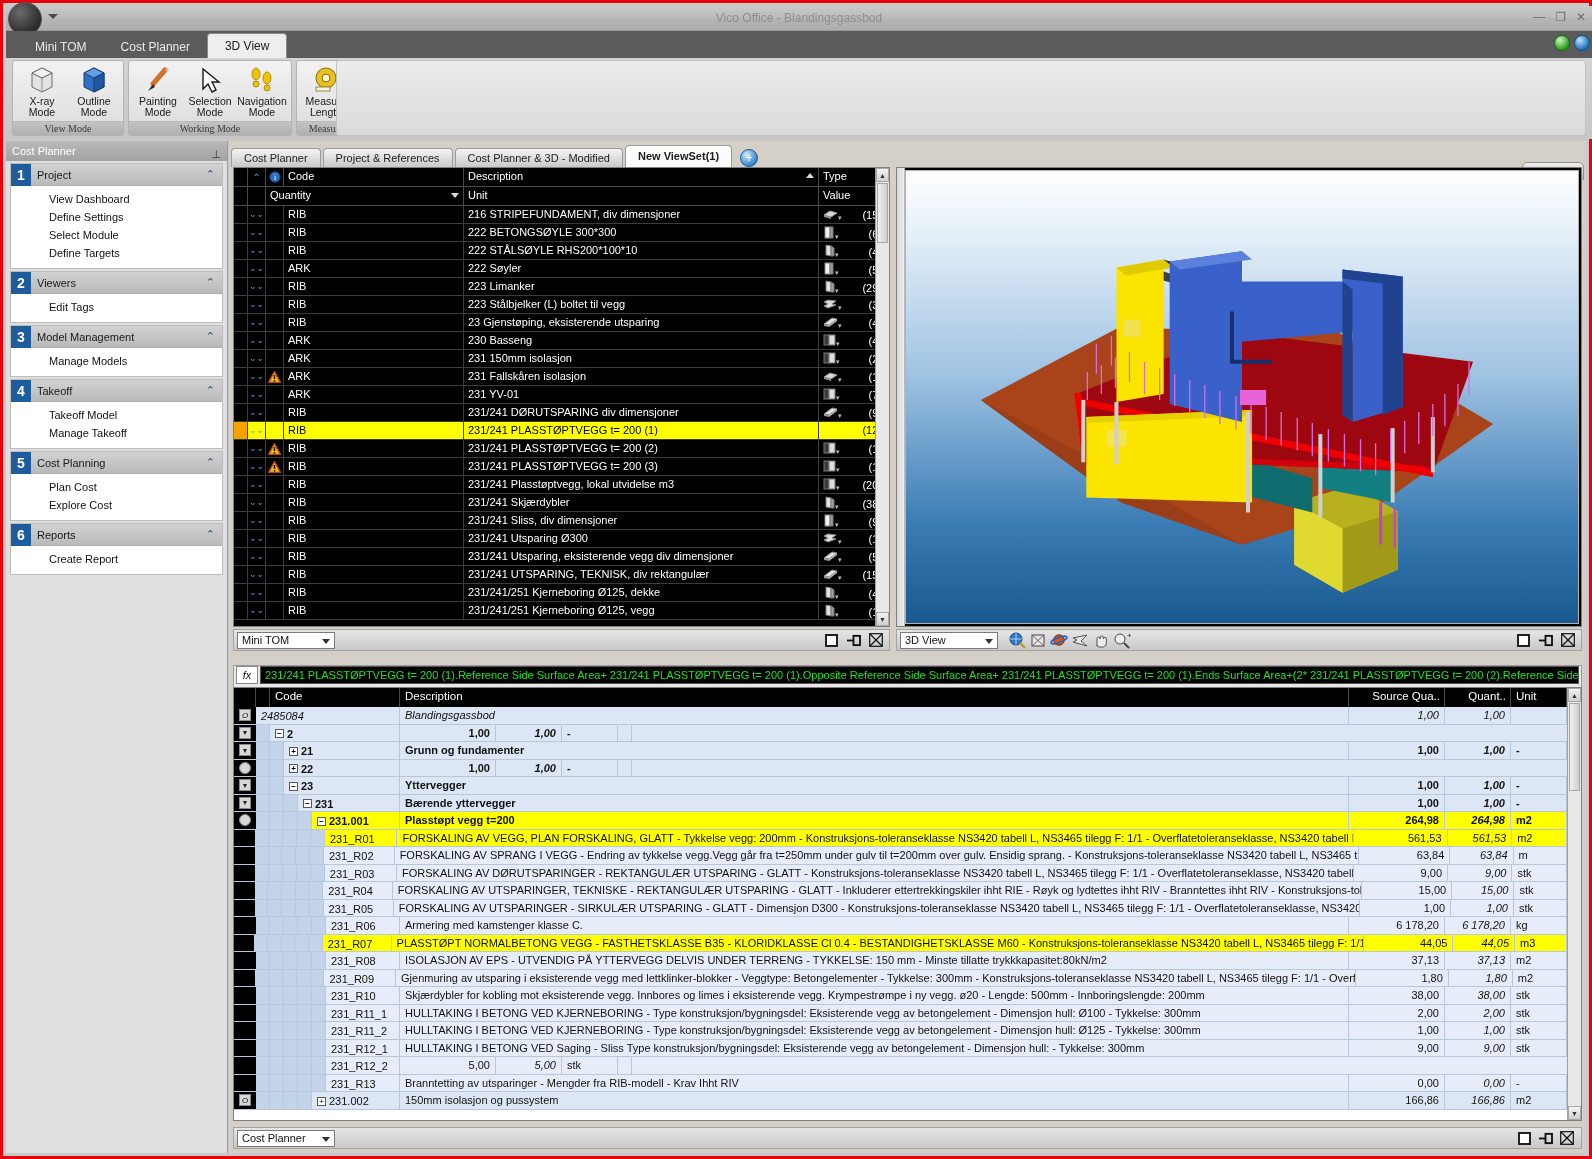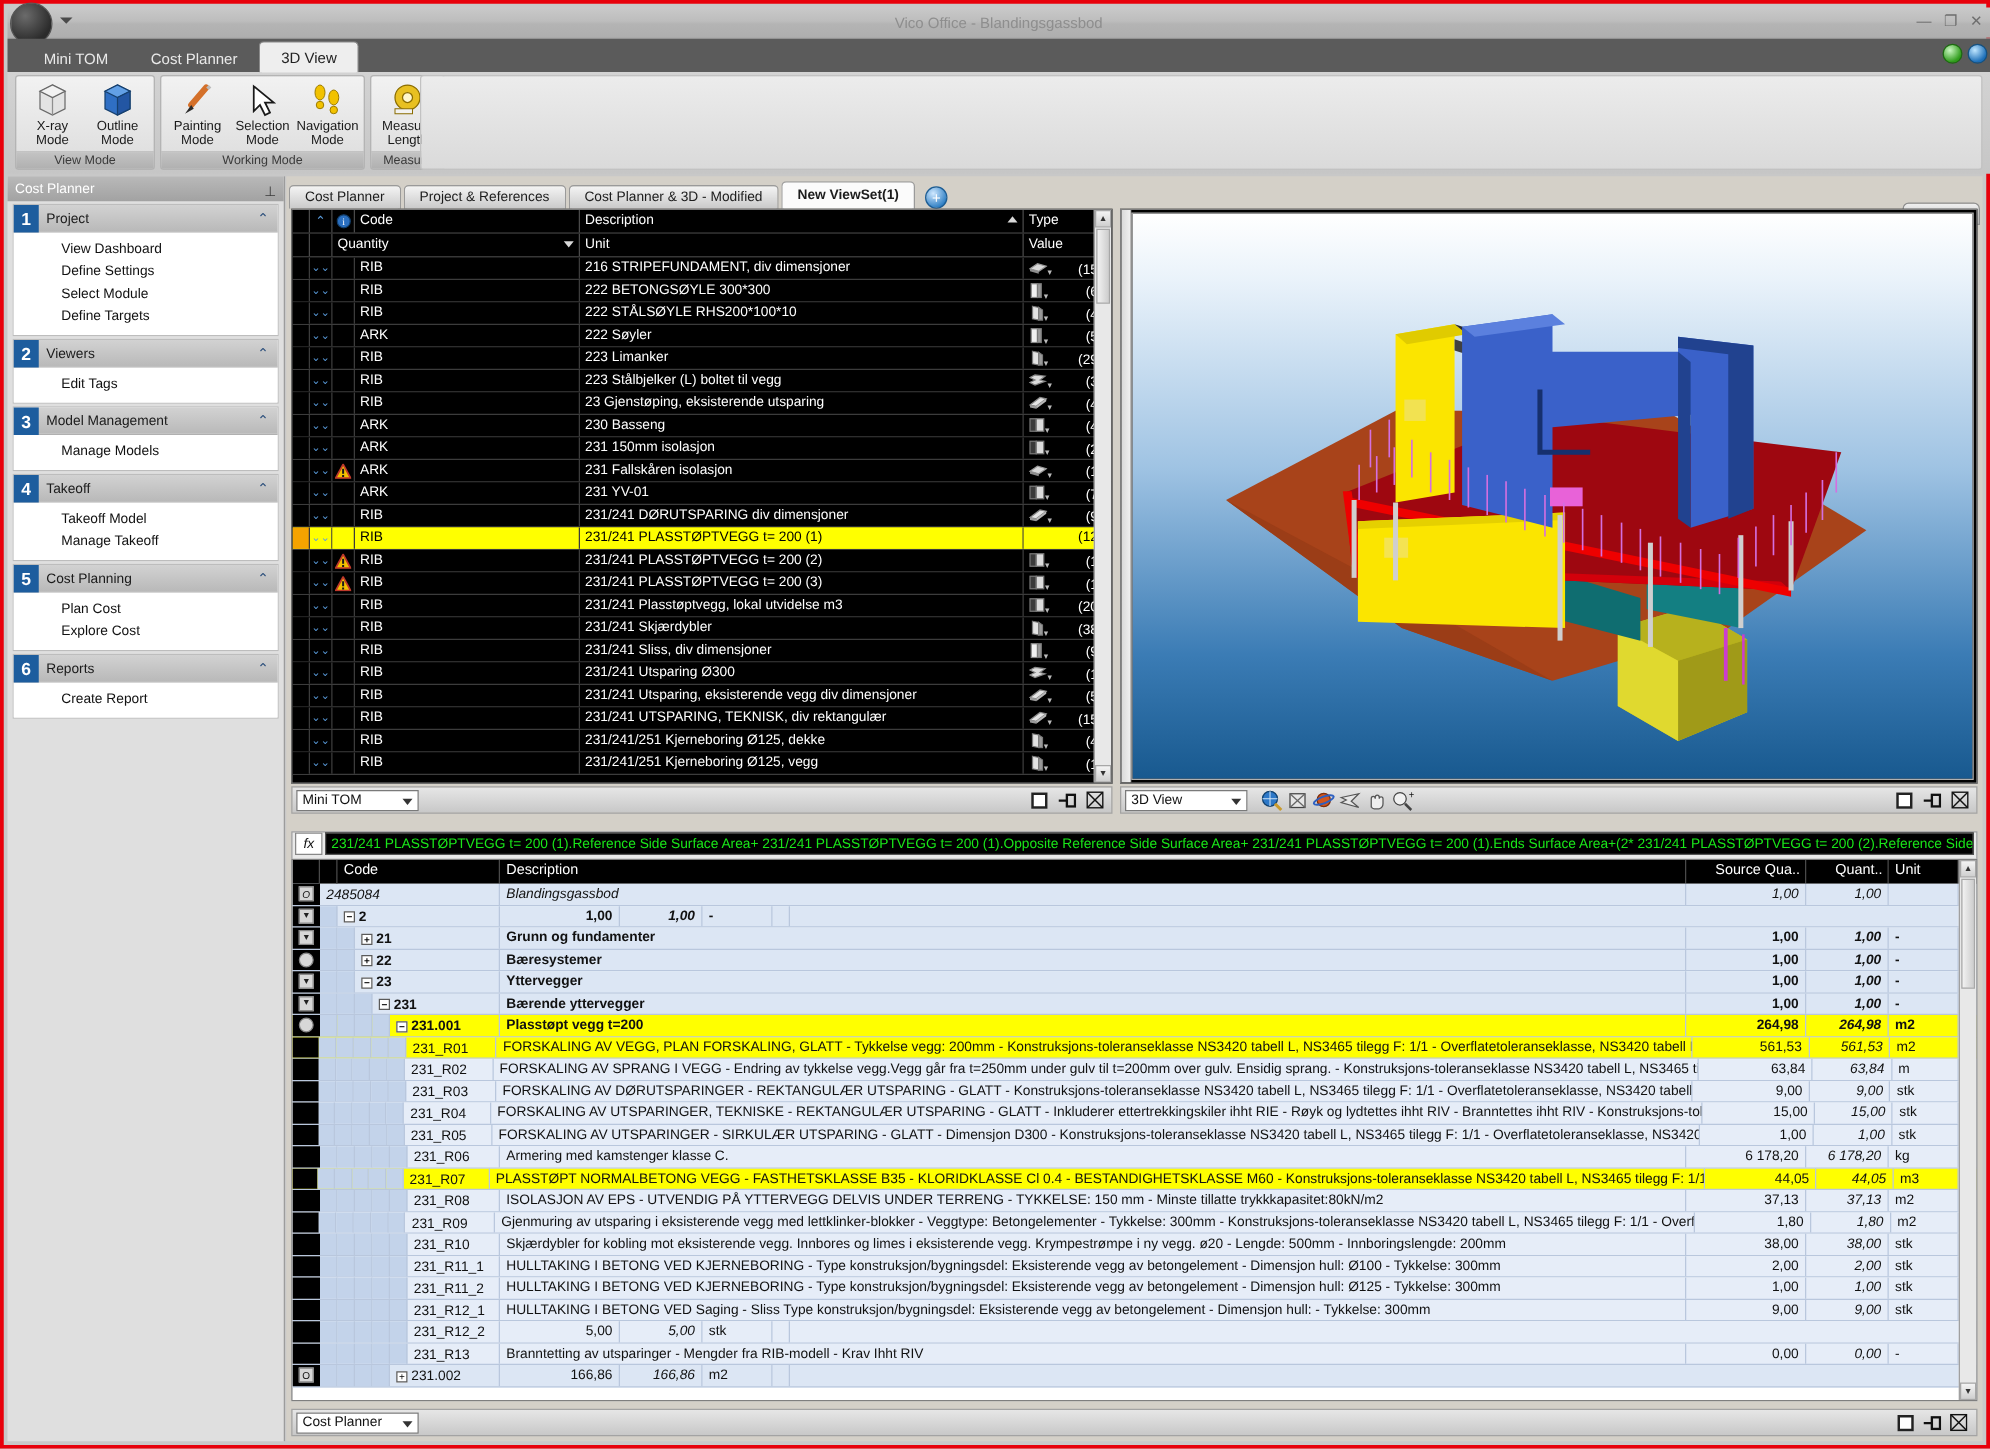--- a/index.html
+++ b/index.html
@@ -77,20 +77,21 @@
   .rgroup-items { display:flex; padding:3px 4px 0 4px; gap:2px; }
   .rg-item {
     width:50px; display:flex; flex-direction:column; align-items:center;
     cursor:default; font-size:10.5px; color:#1a1a1a; line-height:11px; text-align:center;
   }
   .rg-ico { height:32px; display:flex; align-items:center; justify-content:center; }
   .rgroup-title {
     height:14px; line-height:14px; text-align:center; font-size:10px; color:#3a3a3a;
     background:linear-gradient(to bottom,#c3c3c3,#b0b0b0);
     border-top:1px solid #b9b9b9;
+    font-family:Liberation Serif, serif;
   }
   .ribbon-filler {
     position:absolute; left:330px; top:29px; right:6px; height:76px;
     background:linear-gradient(to bottom,#ececec,#dadada);
     border:1px solid #c2c2c2; border-radius:3px;
   }
 
   
   .leftpanel {
     position:absolute; left:3px; top:138px; width:222px; bottom:3px;
@@ -1185,21 +1186,20 @@
           <div class="bg-row bold">
             <div class="ind-cell">
               <span class="ind-dot"></span>
             </div>
             <div class="c treecell" style="width:14px"></div>
             <div class="c treecell" style="width:14px"></div>
             <div class="c w-code codeind" style="width:116px">
               <span class="expander">+</span>
               <span>22</span>
             </div>
-            <div class="c w-desc">Bæresystemer</div>
             <div class="c w-src">1,00</div>
             <div class="c w-qty qcell-ital">1,00</div>
             <div class="c w-unit">-</div>
             <div class="c w-sb"></div>
           </div>
           <div class="bg-row bold">
             <div class="ind-cell">
               <span class="ind-btn">▼</span>
             </div>
             <div class="c treecell" style="width:14px"></div>
@@ -1493,20 +1493,21 @@
               <span class="ind-o">O</span>
             </div>
             <div class="c treecell" style="width:14px"></div>
             <div class="c treecell" style="width:14px"></div>
             <div class="c treecell" style="width:14px"></div>
             <div class="c treecell" style="width:14px"></div>
             <div class="c w-code codeind" style="width:88px">
               <span class="expander">+</span>
               <span>231.002</span>
             </div>
+            <div class="c w-desc">150mm isolasjon og pussystem</div>
             <div class="c w-src">166,86</div>
             <div class="c w-qty qcell-ital">166,86</div>
             <div class="c w-unit">m2</div>
             <div class="c w-sb"></div>
           </div>
         </div>
       <div class="tg-scroll">
         <div class="sb-btn">▲</div>
         <div class="sb-thumb" style="height:88px"></div>
         <div class="sb-btn" style="position:absolute;bottom:0;left:0;right:0">▼</div>

